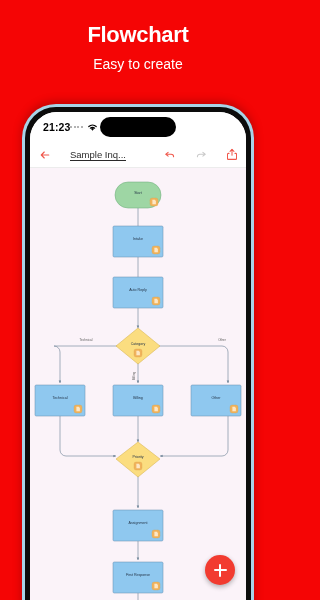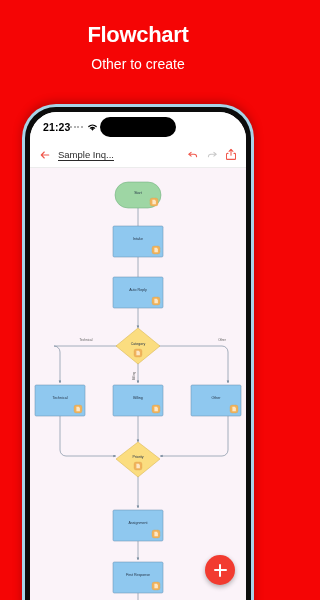--- a/index.html
+++ b/index.html
@@ -62,21 +62,21 @@
   }
   .battery::after {
     content:""; position:absolute; right:-2.5px; top:2px;
     width:1.5px; height:3px; background:#000; border-radius:0 1px 1px 0;
   }
   .battery i { display:block; height:100%; width:100%; background:#000; border-radius:1px; }
 
   
   .appbar {
     height:26px; background:#ffffff; display:flex; align-items:center;
-    padding:0 9px; gap:7px; border-bottom:1px solid #ececec;
+    padding:0 9px; gap:19px; border-bottom:1px solid #ececec;
   }
   .icon-btn { display:flex; align-items:center; justify-content:center; }
   .doc-title {
     font-size:9.5px; color:#2a2a2a; text-decoration:underline;
     text-underline-offset:2px; white-space:nowrap;
   }
   .spacer { flex:1; }
 
   
   .canvas {
@@ -111,21 +111,21 @@
     content:""; position:absolute; background:#fff; border-radius:1px;
   }
   .fab::before { width:13px; height:2px; }
   .fab::after { width:2px; height:13px; }
 </style>
 </head>
 <body>
 
 <div class="promo">
   <div class="promo-title">Flowchart</div>
-  <div class="promo-sub">Other to create</div>
+  <div class="promo-sub">Easy to create</div>
 </div>
 
 <div class="phone">
   <div class="phone-black">
     <div class="screen">
 
       <div class="statusbar">
         <div class="clock">21:23</div>
         <div class="island"></div>
         <div class="status-right">

